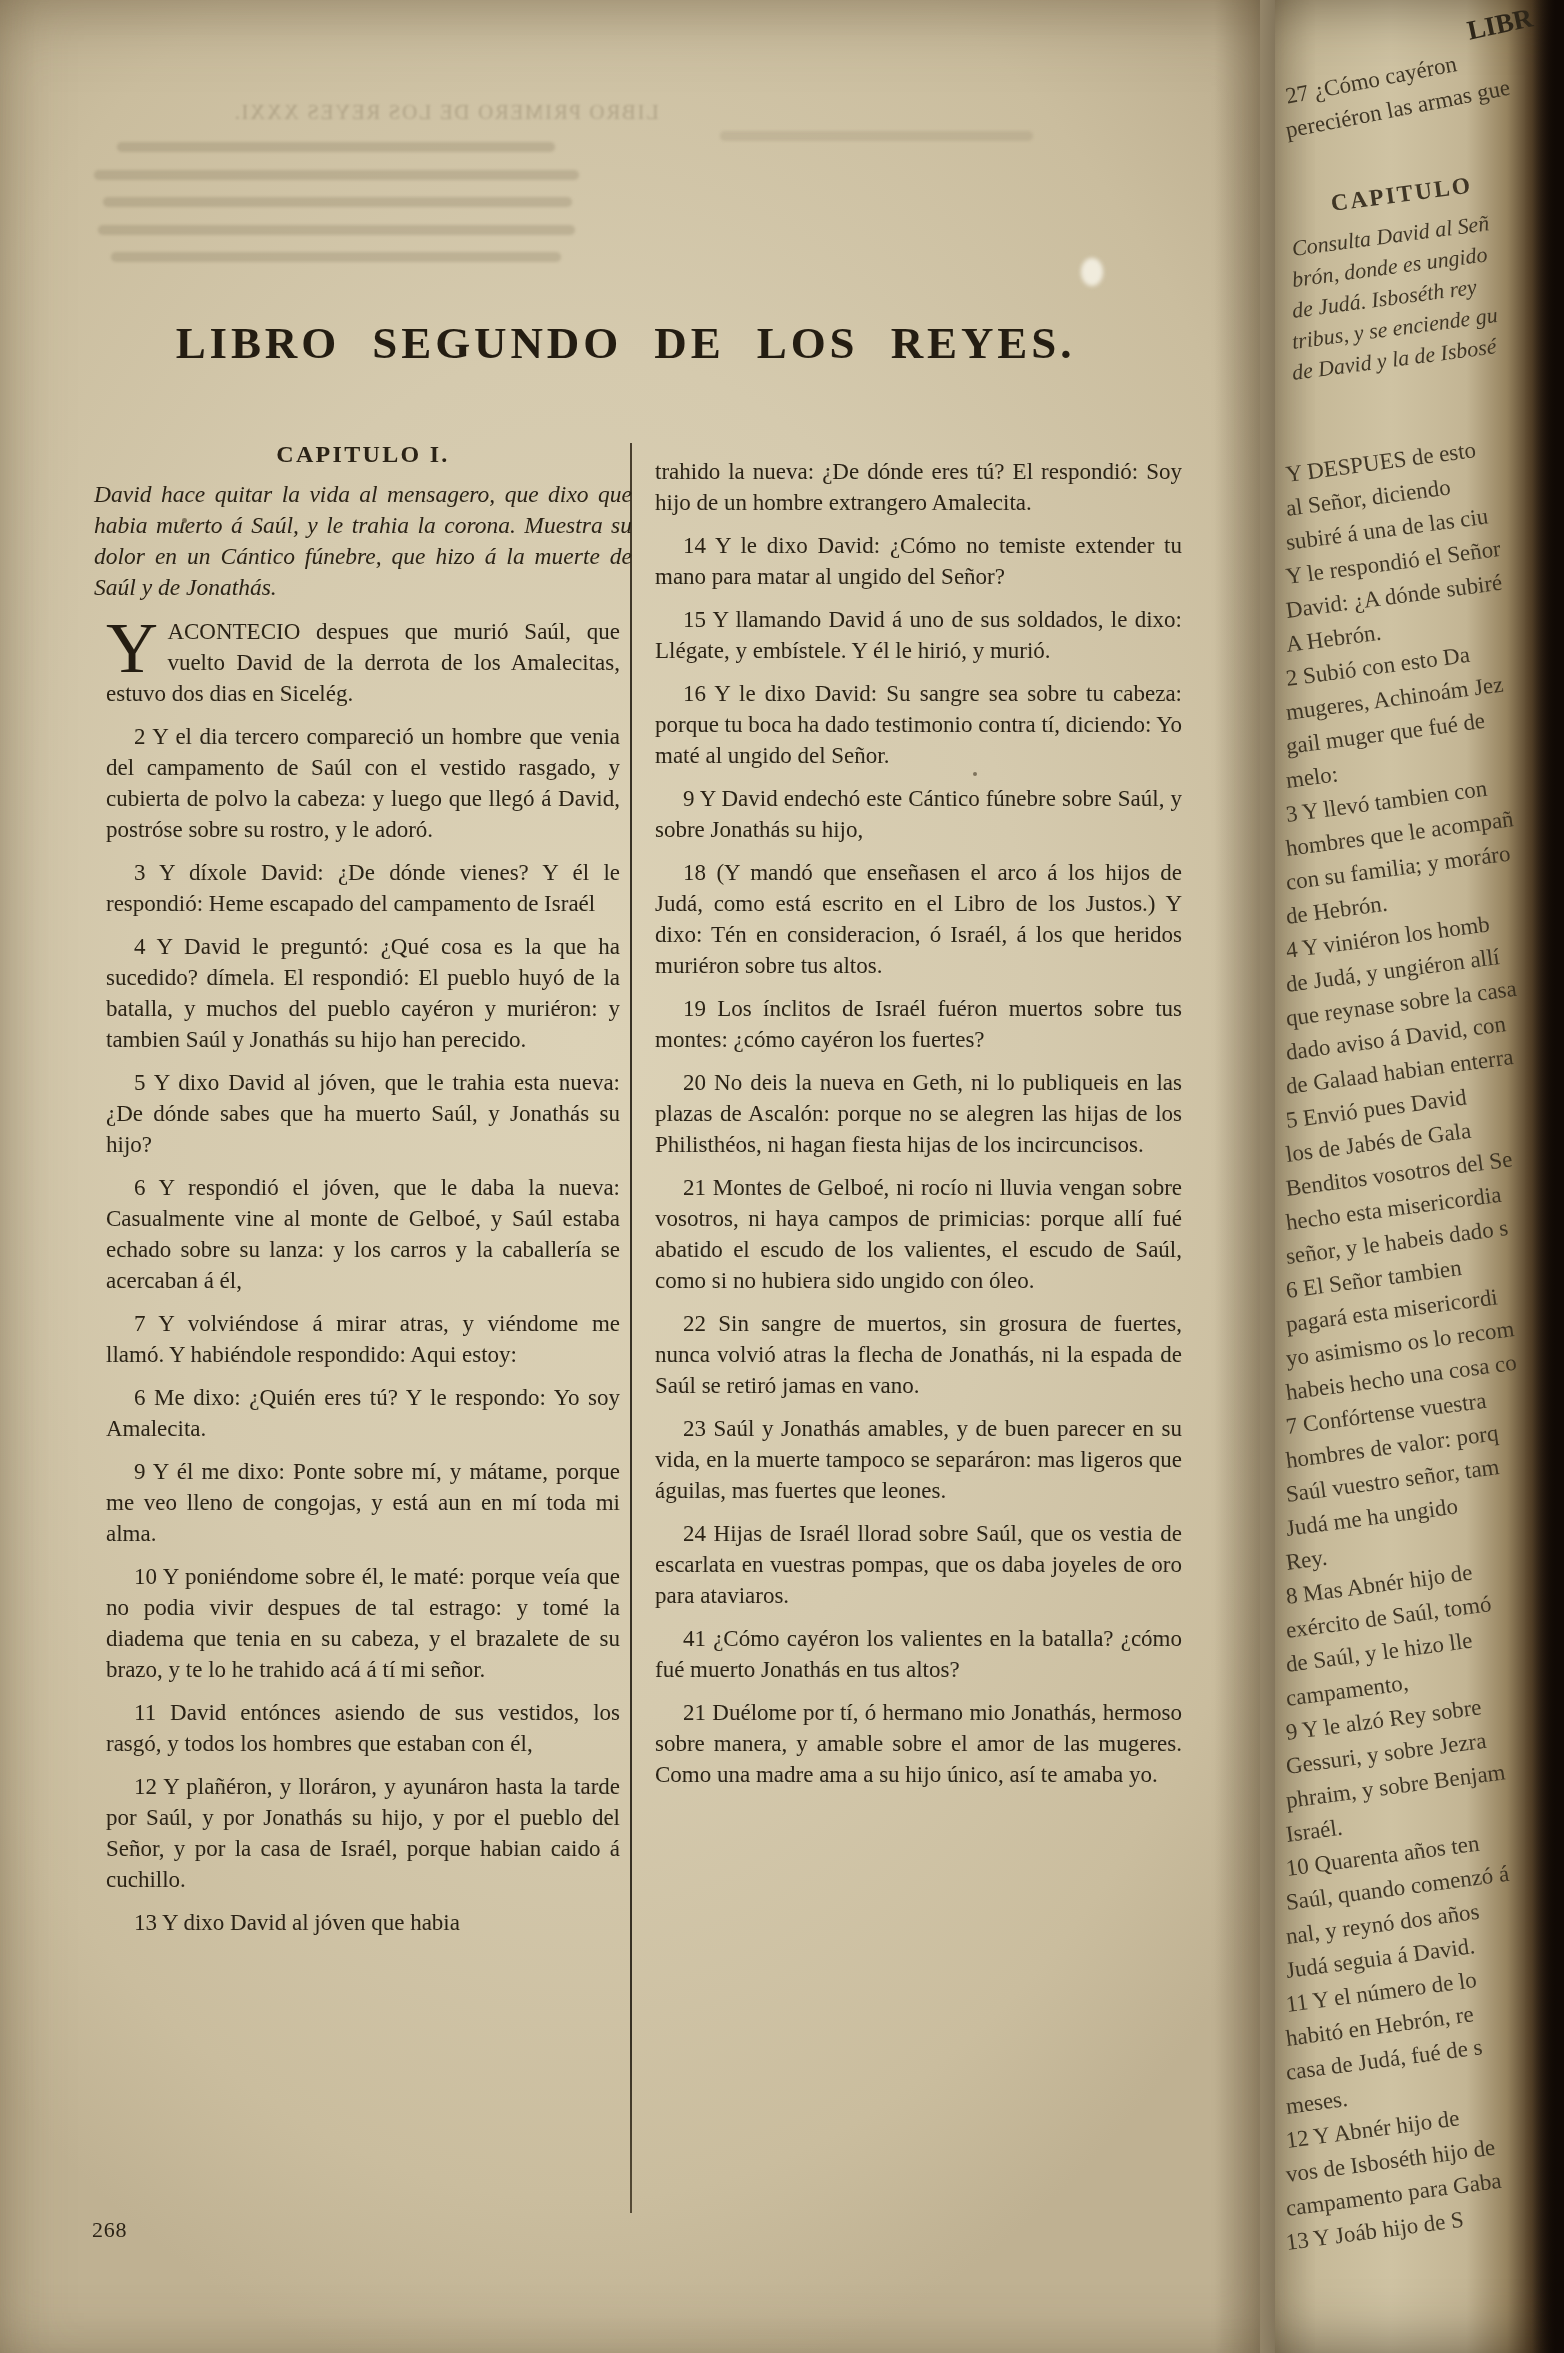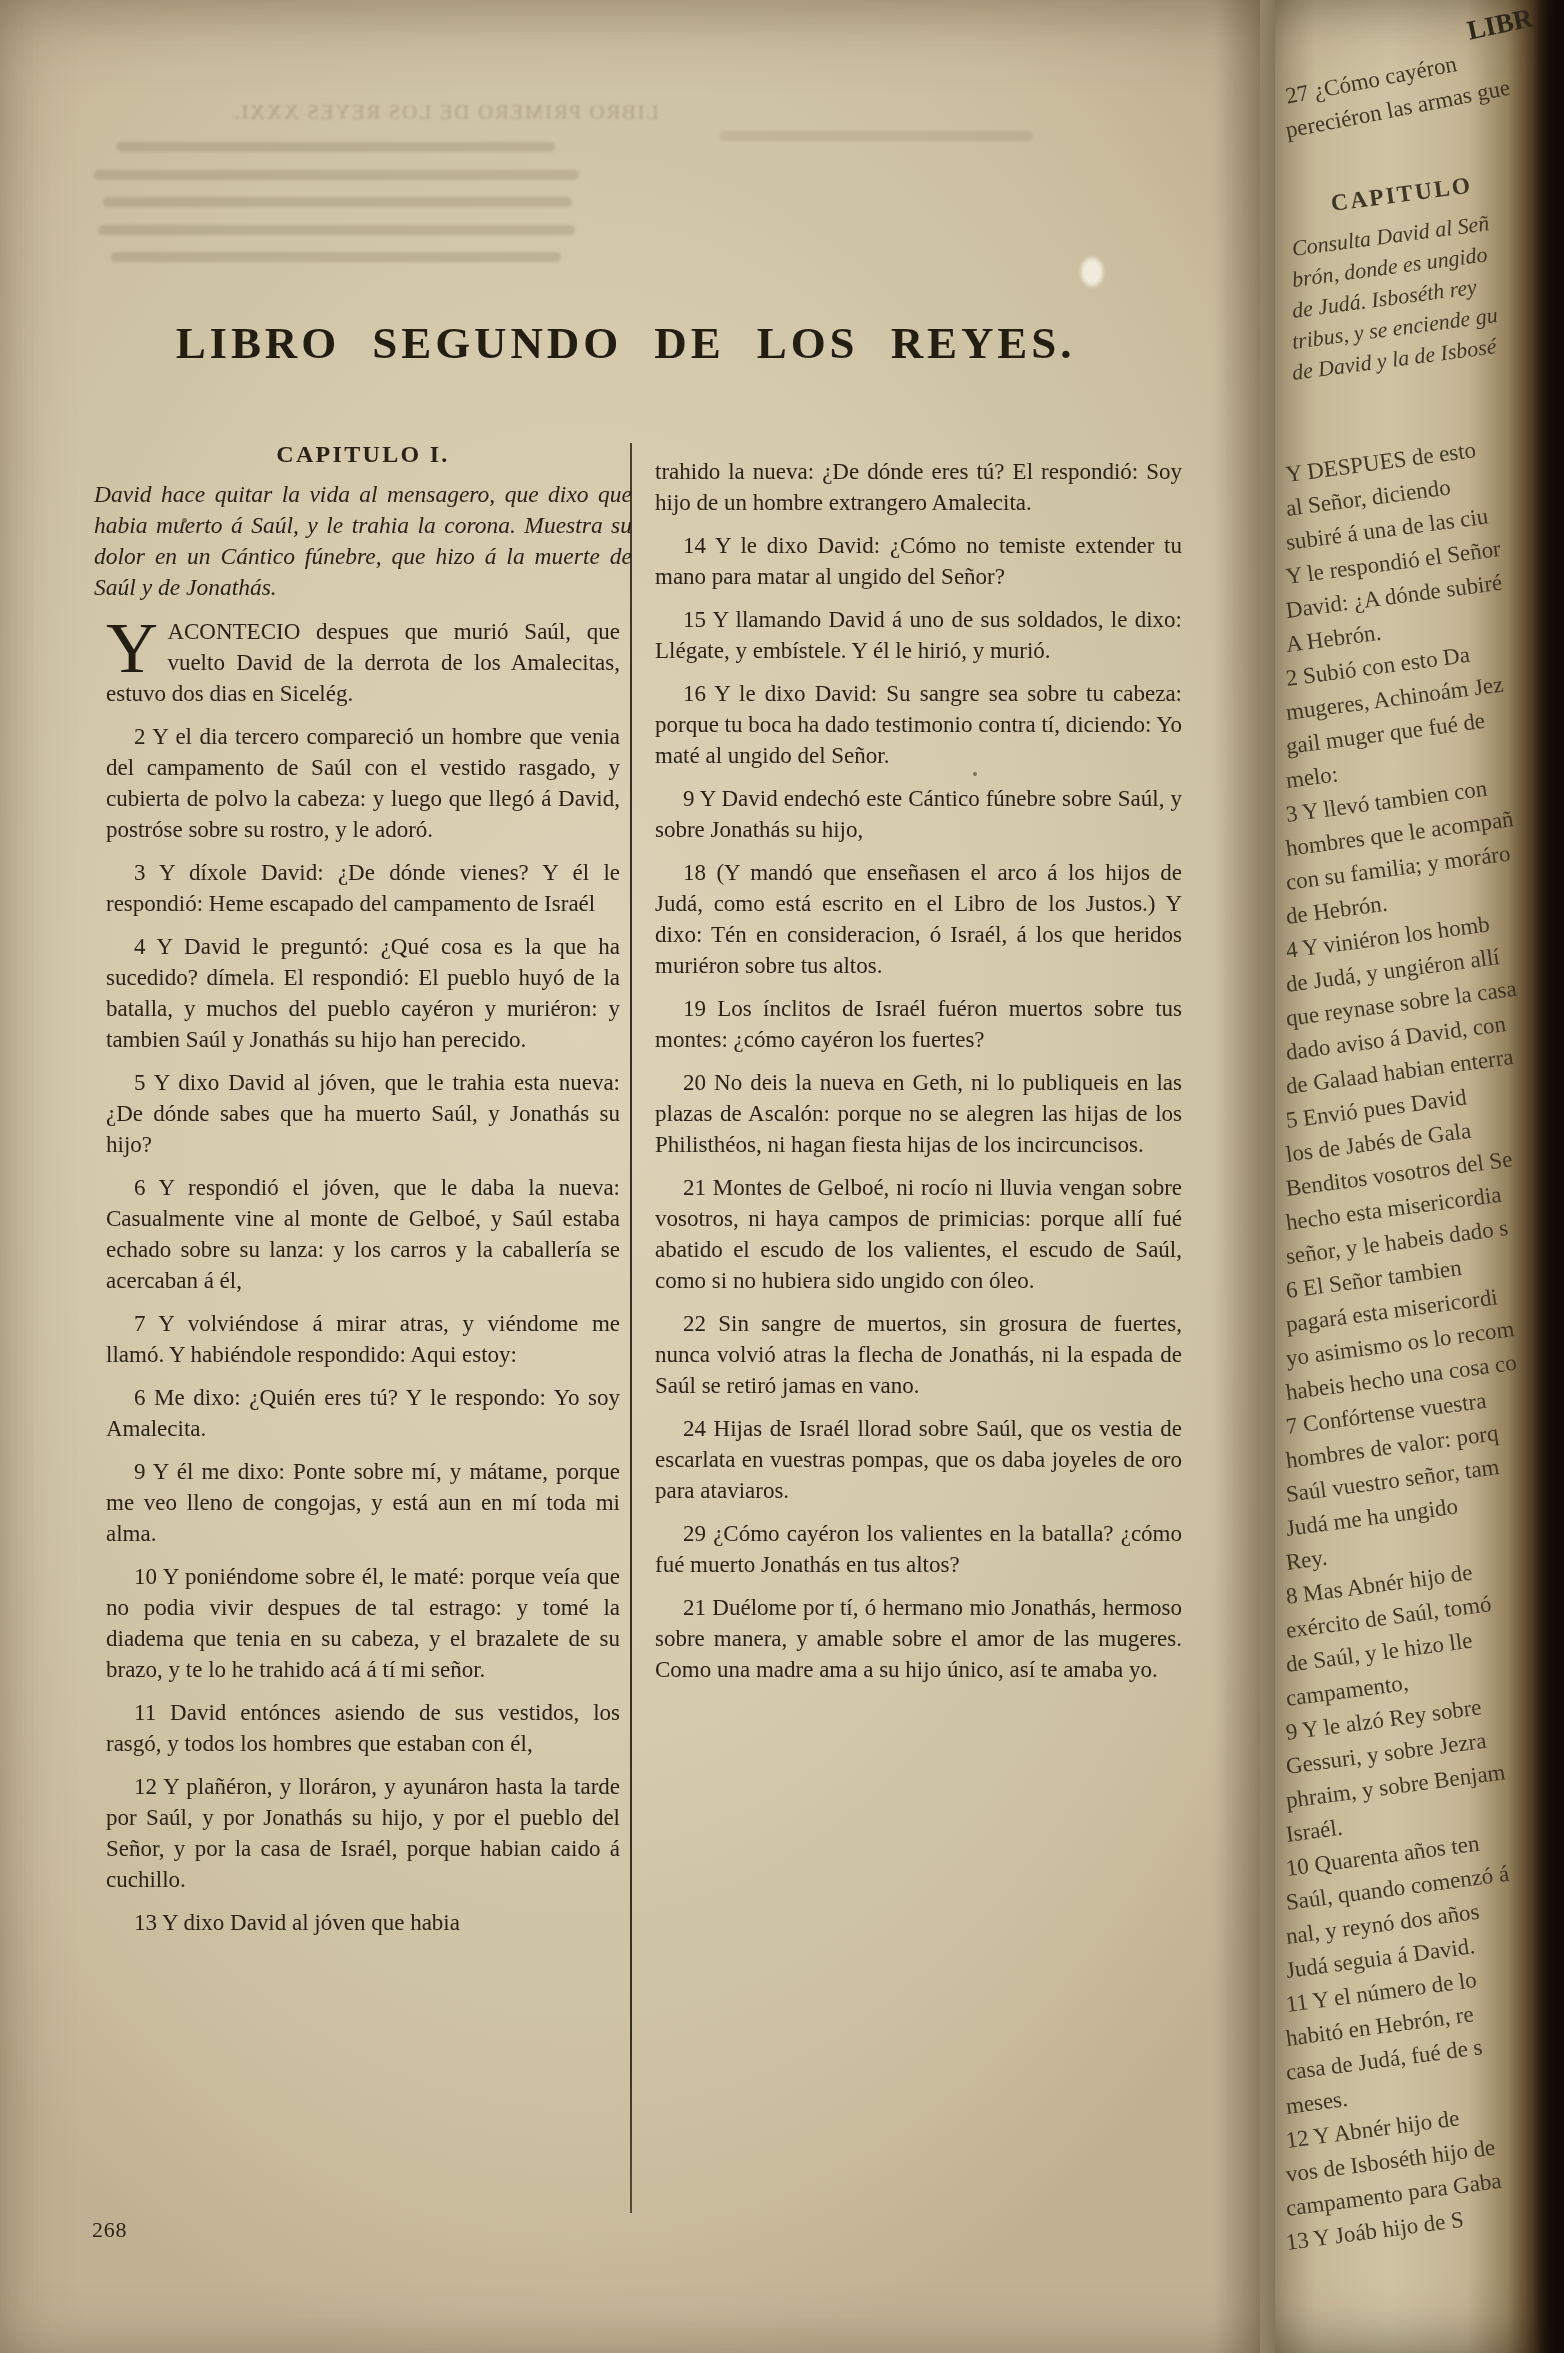--- a/index.html
+++ b/index.html
@@ -172,22 +172,23 @@
     <div>
         <div class="para">14 Y le dixo David: ¿Cómo no temiste extender tu mano para matar al ungido del Señor?</div>
         <div class="para">15 Y llamando David á uno de sus soldados, le dixo: Llégate, y embístele. Y él le hirió, y murió.</div>
         <div class="para">16 Y le dixo David: Su sangre sea sobre tu cabeza: porque tu boca ha dado testimonio contra tí, diciendo: Yo maté al ungido del Señor.</div>
         <div class="para">9 Y David endechó este Cántico fúnebre sobre Saúl, y sobre Jonathás su hijo,</div>
         <div class="para">18 (Y mandó que enseñasen el arco á los hijos de Judá, como está escrito en el Libro de los Justos.) Y dixo: Tén en consideracion, ó Israél, á los que heridos muriéron sobre tus altos.</div>
         <div class="para">19 Los ínclitos de Israél fuéron muertos sobre tus montes: ¿cómo cayéron los fuertes?</div>
         <div class="para">20 No deis la nueva en Geth, ni lo publiqueis en las plazas de Ascalón: porque no se alegren las hijas de los Philisthéos, ni hagan fiesta hijas de los incircuncisos.</div>
         <div class="para">21 Montes de Gelboé, ni rocío ni lluvia vengan sobre vosotros, ni haya campos de primicias: porque allí fué abatido el escudo de los valientes, el escudo de Saúl, como si no hubiera sido ungido con óleo.</div>
         <div class="para">22 Sin sangre de muertos, sin grosura de fuertes, nunca volvió atras la flecha de Jonathás, ni la espada de Saúl se retiró jamas en vano.</div>
+        <div class="para">23 Saúl y Jonathás amables, y de buen parecer en su vida, en la muerte tampoco se separáron: mas ligeros que águilas, mas fuertes que leones.</div>
         <div class="para">24 Hijas de Israél llorad sobre Saúl, que os vestia de escarlata en vuestras pompas, que os daba joyeles de oro para ataviaros.</div>
-        <div class="para">29 ¿Cómo cayéron los valientes en la batalla? ¿cómo fué muerto Jonathás en tus altos?</div>
+        <div class="para">41 ¿Cómo cayéron los valientes en la batalla? ¿cómo fué muerto Jonathás en tus altos?</div>
         <div class="para">21 Duélome por tí, ó hermano mio Jonathás, hermoso sobre manera, y amable sobre el amor de las mugeres. Como una madre ama a su hijo único, así te amaba yo.</div>
       </div>
   </div>
 
   <div class="page-num">268</div>
 </div>
 
 <div class="gutter"></div>
 
 <div class="next-page">

